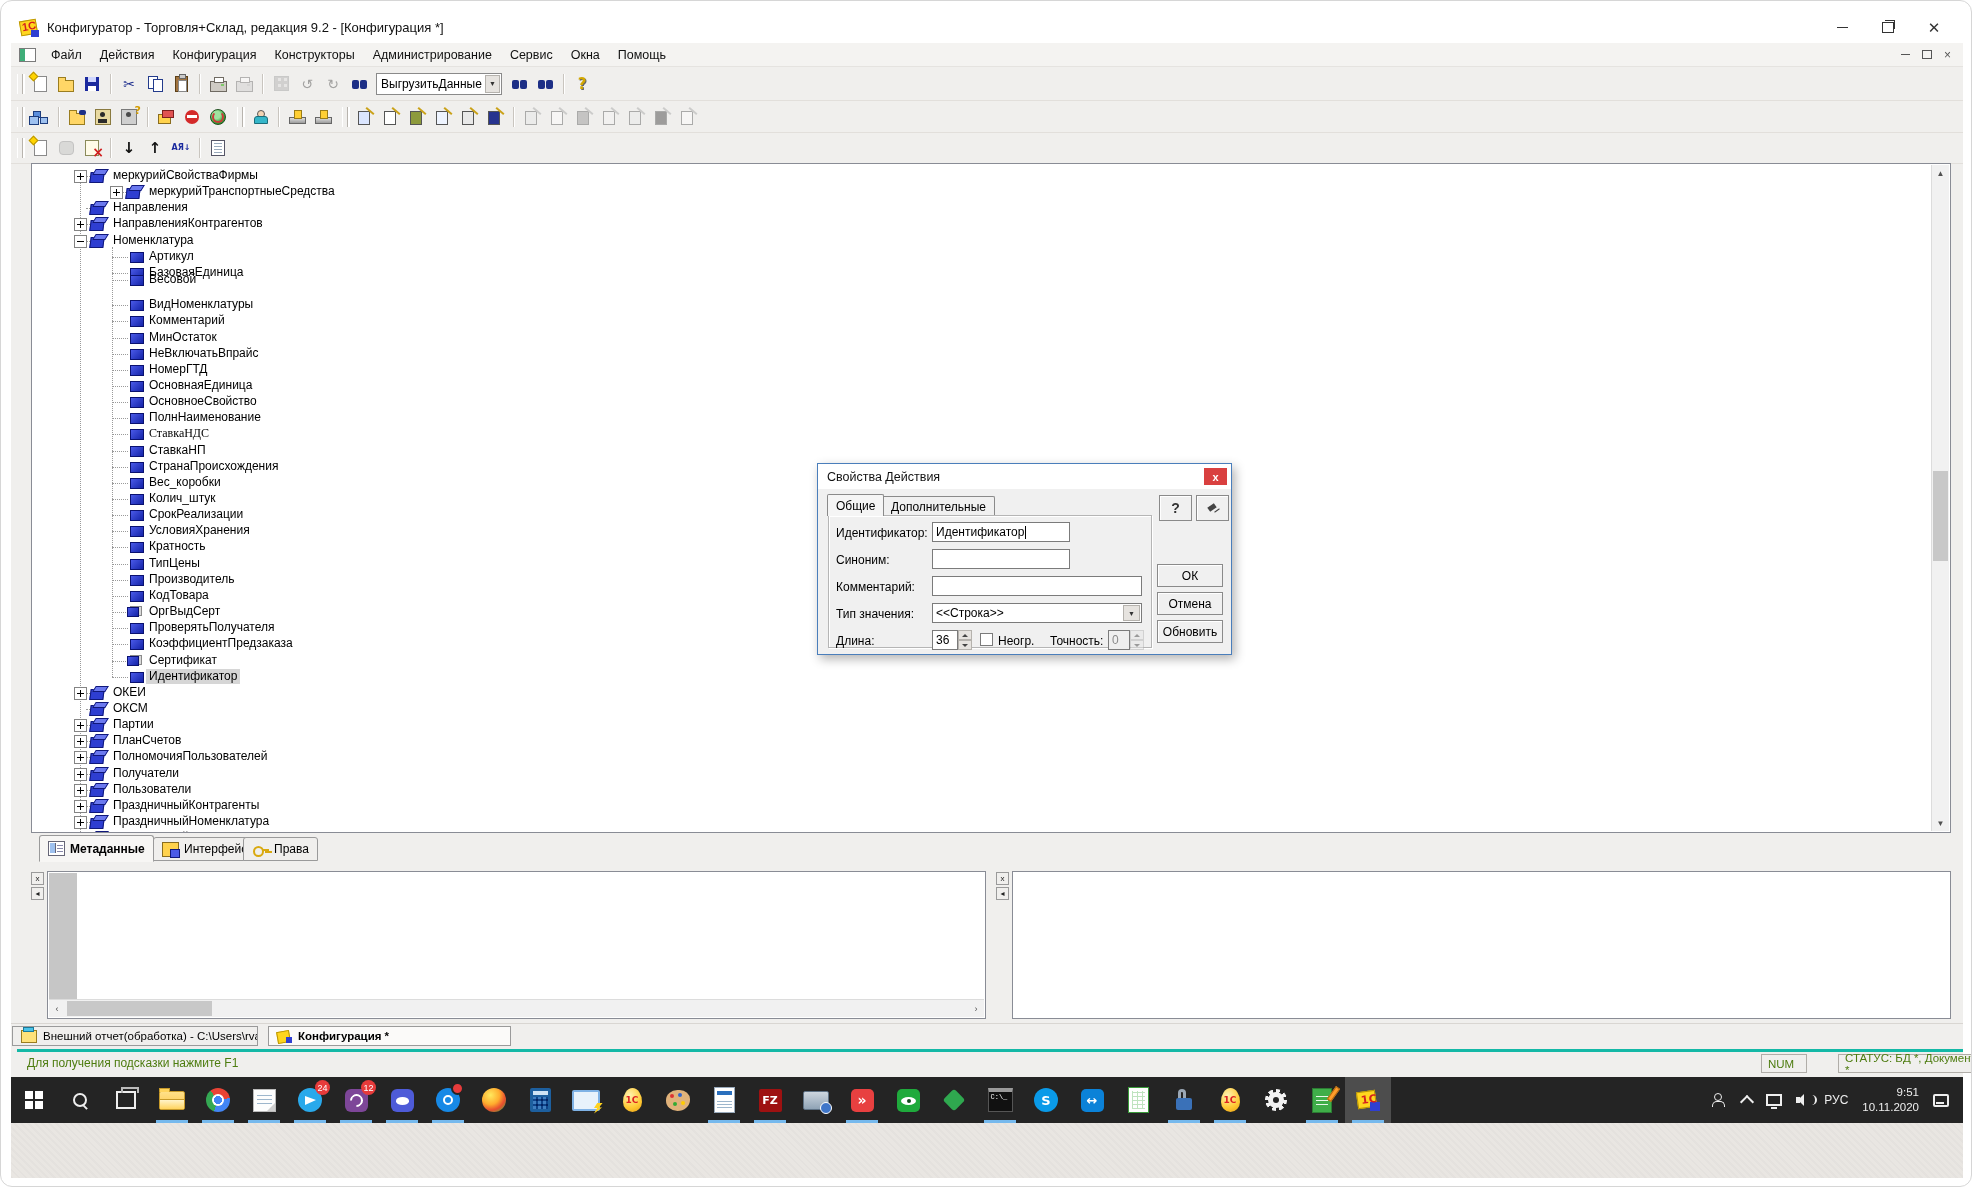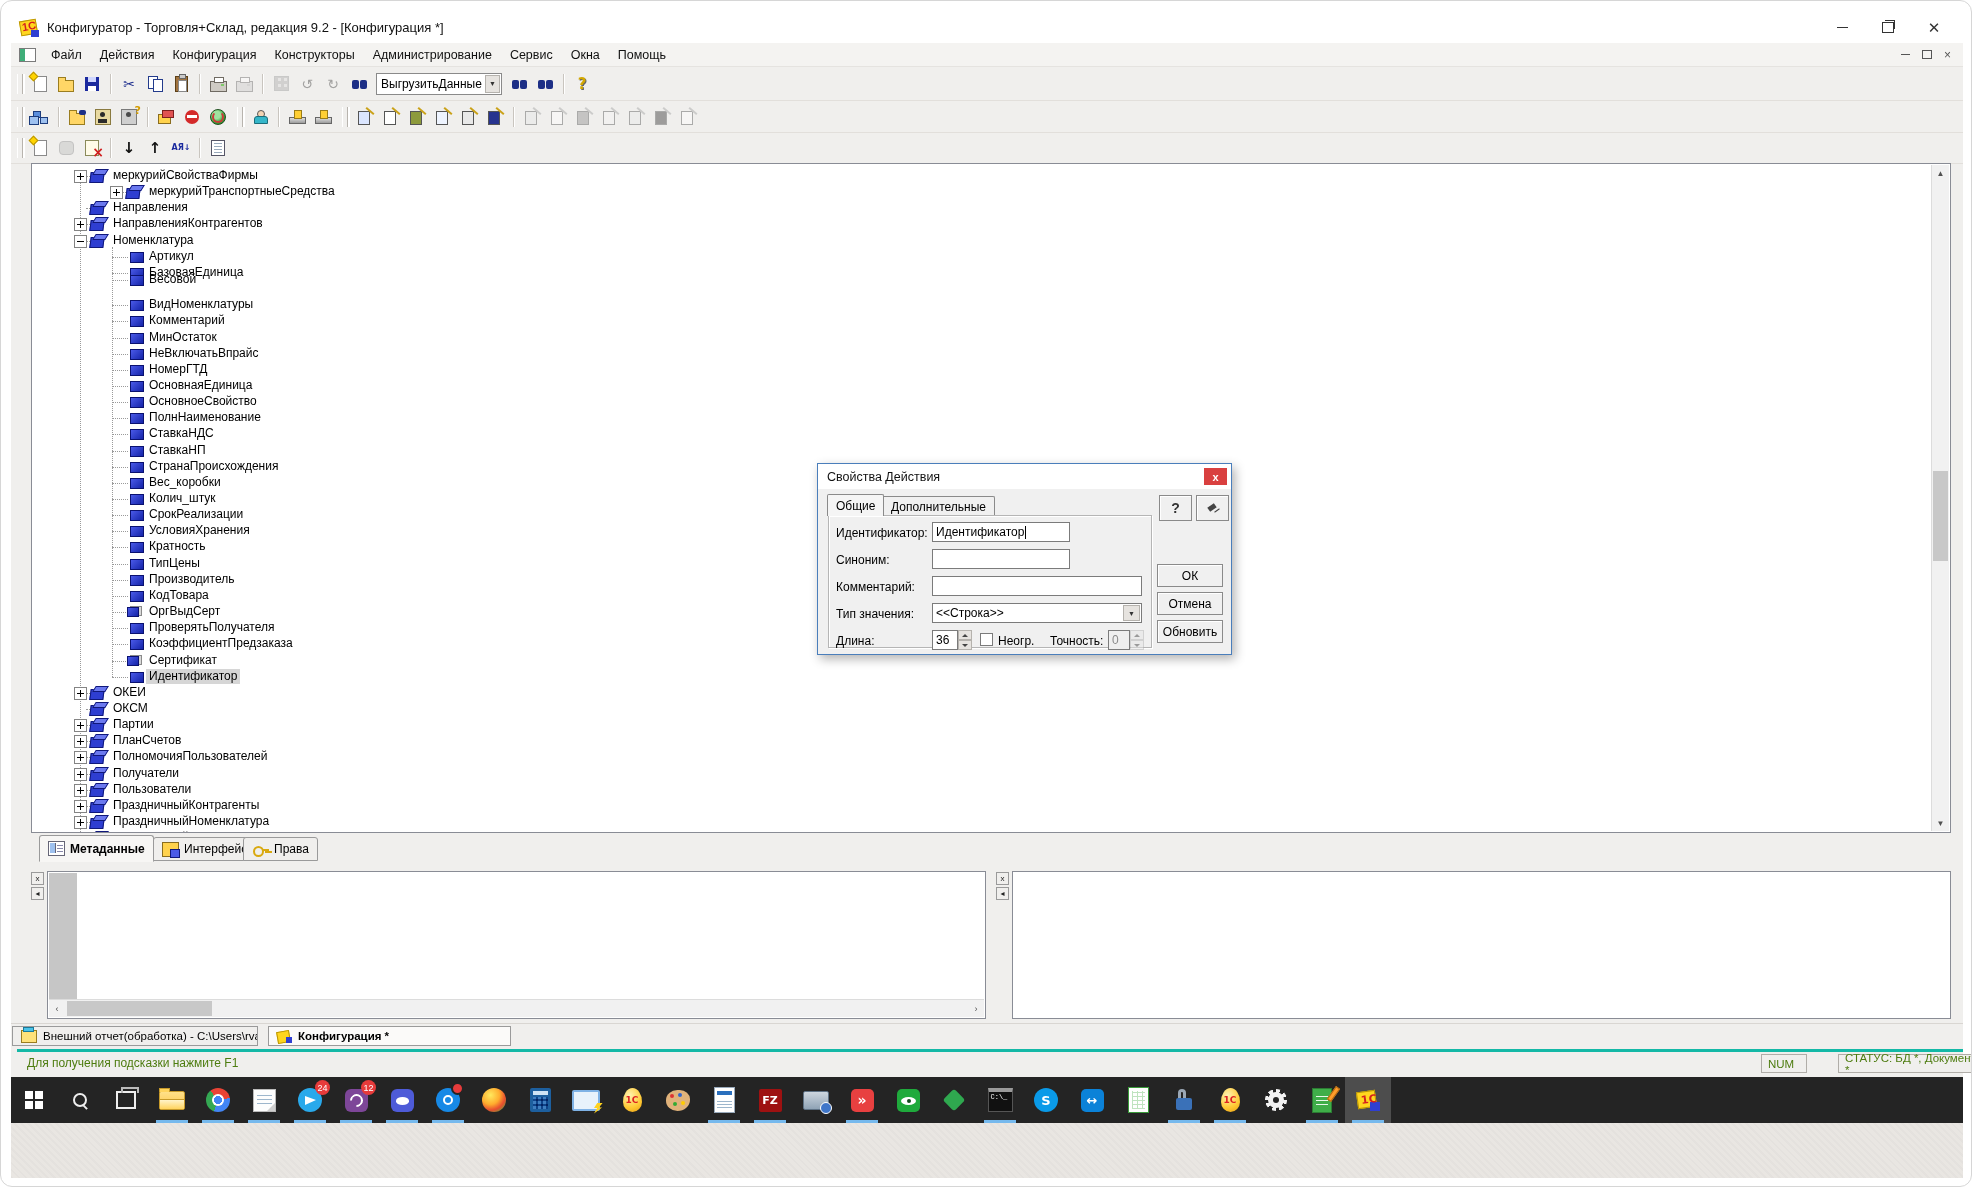--- a/index.html
+++ b/index.html
@@ -571,21 +571,21 @@
             <div class="trow" style="top: 230.1px;">
               <div class="stub" style="left: 80px; width: 16px;"></div>
               <div class="tico-attr"></div>
               <span class="tlabel l2">ОсновноеСвойство</span>
             </div>
             <div class="trow" style="top: 246.25px;">
               <div class="stub" style="left: 80px; width: 16px;"></div>
               <div class="tico-attr"></div>
               <span class="tlabel l2">ПолнНаименование</span>
             </div>
-            <div class="trow" style="top: 262.4px;">
+            <div class="trow" style="top: 262.4px; font-family: Liberation Serif, serif;">
               <div class="stub" style="left: 80px; width: 16px;"></div>
               <div class="tico-attr"></div>
               <span class="tlabel l2">СтавкаНДС</span>
             </div>
             <div class="trow" style="top: 278.55px;">
               <div class="stub" style="left: 80px; width: 16px;"></div>
               <div class="tico-attr"></div>
               <span class="tlabel l2">СтавкаНП</span>
             </div>
             <div class="trow" style="top: 294.7px;">
@@ -955,18 +955,32 @@
             <div class="b-gnote"></div>
             <div class="uline"></div>
           </div>
           <div class="tcell on">
             <div class="b-1cc">
               <span class="g">1С</span>
             </div>
             <div class="uline"></div>
           </div>
         </div>
+    <div class="tray">
+      <div class="tr-people"></div>
+      <div class="chv"></div>
+      <div class="tr-net"></div>
+      <div class="tr-vol">
+            <div class="tr-wave"></div>
+          </div>
+      <div class="tr-lang">РУС</div>
+      <div class="tr-time">
+        <div>9:51</div>
+        <div>10.11.2020</div>
+      </div>
+      <div class="tr-note"></div>
+    </div>
   </div>
 
   <div class="desktop"></div>
 
 </div>
 </div>
 
 </body></html>

